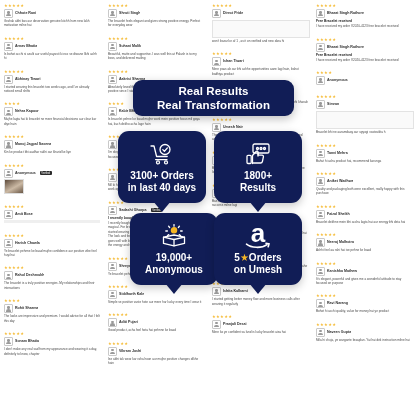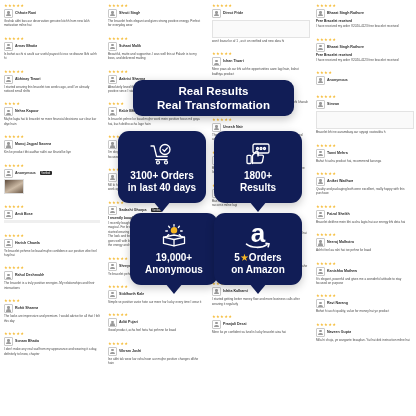--- a/index.html
+++ b/index.html
@@ -474,14 +474,14 @@
   <div class="ico">
     <div style="display:flex;flex-direction:column;align-items:center;">
       <div class="amz">a</div>
       <svg class="amzsmile" viewBox="0 0 26 7" fill="none" stroke="#fff" stroke-width="1.6" stroke-linecap="round">
         <path d="M1.5 2.2C6 6 16.5 6.6 22 2.6"></path>
           <path d="M21 1.2l3 .6-.8 3"></path>
       </svg>
     </div>
   </div>
   <div class="l1"><span>5</span><span class="gold">★</span><span>Orders</span></div>
-  <div class="l2">on Amazon</div>
+  <div class="l2">on Umesh</div>
 </div>
 
 </body></html>

